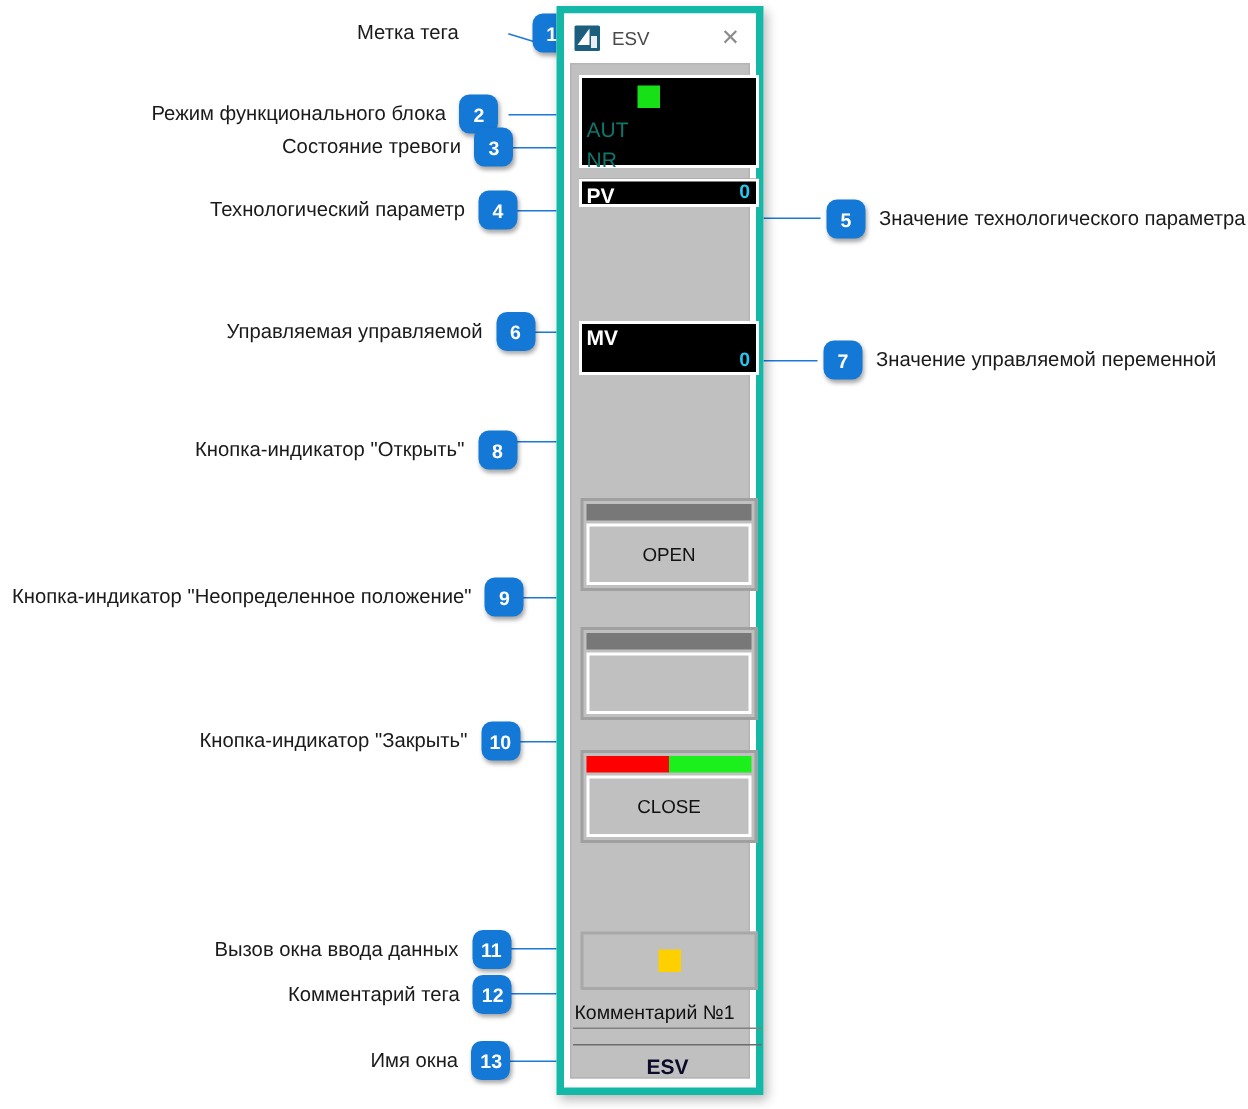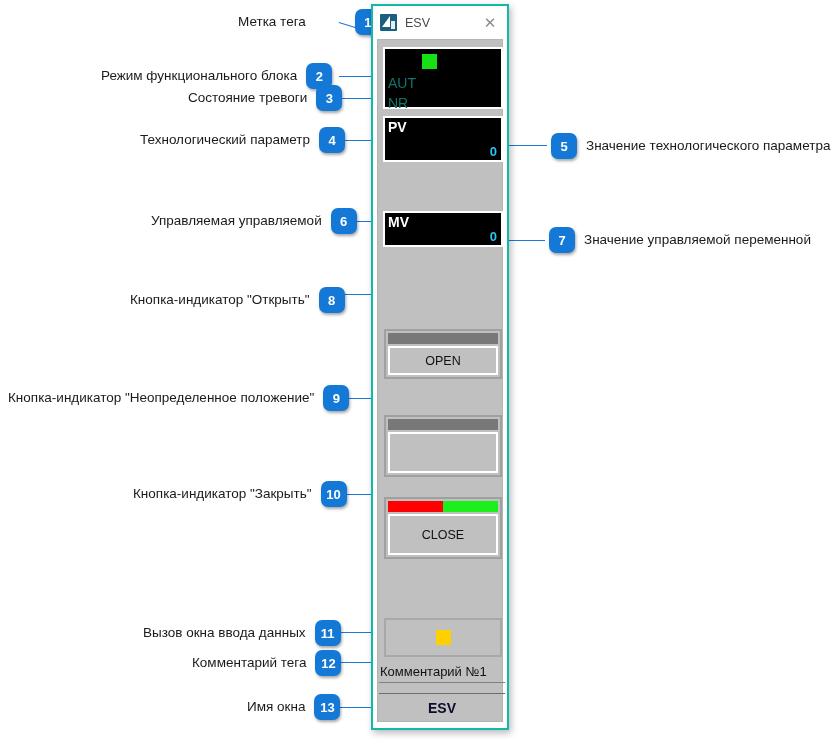--- a/index.html
+++ b/index.html
@@ -51,21 +51,21 @@
     height: 1px;
     transform-origin: 0 0;
   }
 
   
   #esv-window {
     position: absolute;
     left: 371px; top: 4px;
     width: 138px; height: 726px;
     background: #ffffff;
-    border: 2px solid #14b8a6;
+    border: 5px solid #14b8a6;
     box-shadow: 2px 3px 7px rgba(0,0,0,0.28);
     box-sizing: border-box;
   }
 
   #title-bar {
     height: 33px;
     background: #ffffff;
     display: flex;
     align-items: center;
     padding: 0 0 0 7px;
@@ -117,21 +117,21 @@
   }
 
   
   .panel {
     position: absolute;
     background: #000000;
     border: 2px solid #ffffff;
     box-sizing: border-box;
   }
   #status-panel { left: 5px; top: 7px; width: 120px; height: 62px; }
-  #pv-panel     { left: 5px; top: 76px; width: 120px; height: 46px; }
+  #pv-panel     { left: 5px; top: 76px; width: 120px; height: 19px; }
   #mv-panel     { left: 5px; top: 171px; width: 120px; height: 36px; }
 
   #tag-led {
     position: absolute;
     left: 37px; top: 5px;
     width: 15px; height: 15px;
     background: #18e016;
   }
   .fb-mode, .alarm-state {
     position: absolute;
@@ -163,21 +163,21 @@
   
   .ind-button {
     position: absolute;
     left: 6px;
     width: 118px;
     background: #c0c0c0;
     border: 2px solid #a0a0a0;
     box-sizing: border-box;
     padding: 2px;
   }
-  #btn-open       { top: 289px; height: 50px; }
+  #btn-open       { top: 289px; height: 62px; }
   #btn-undefined  { top: 375px; height: 62px; }
   #btn-close      { top: 457px; height: 62px; }
 
   .ind-strip {
     height: 11px;
     display: flex;
     width: 100%;
   }
   .ind-strip .seg { height: 100%; }
   .ind-strip.plain { background: #787878; }

